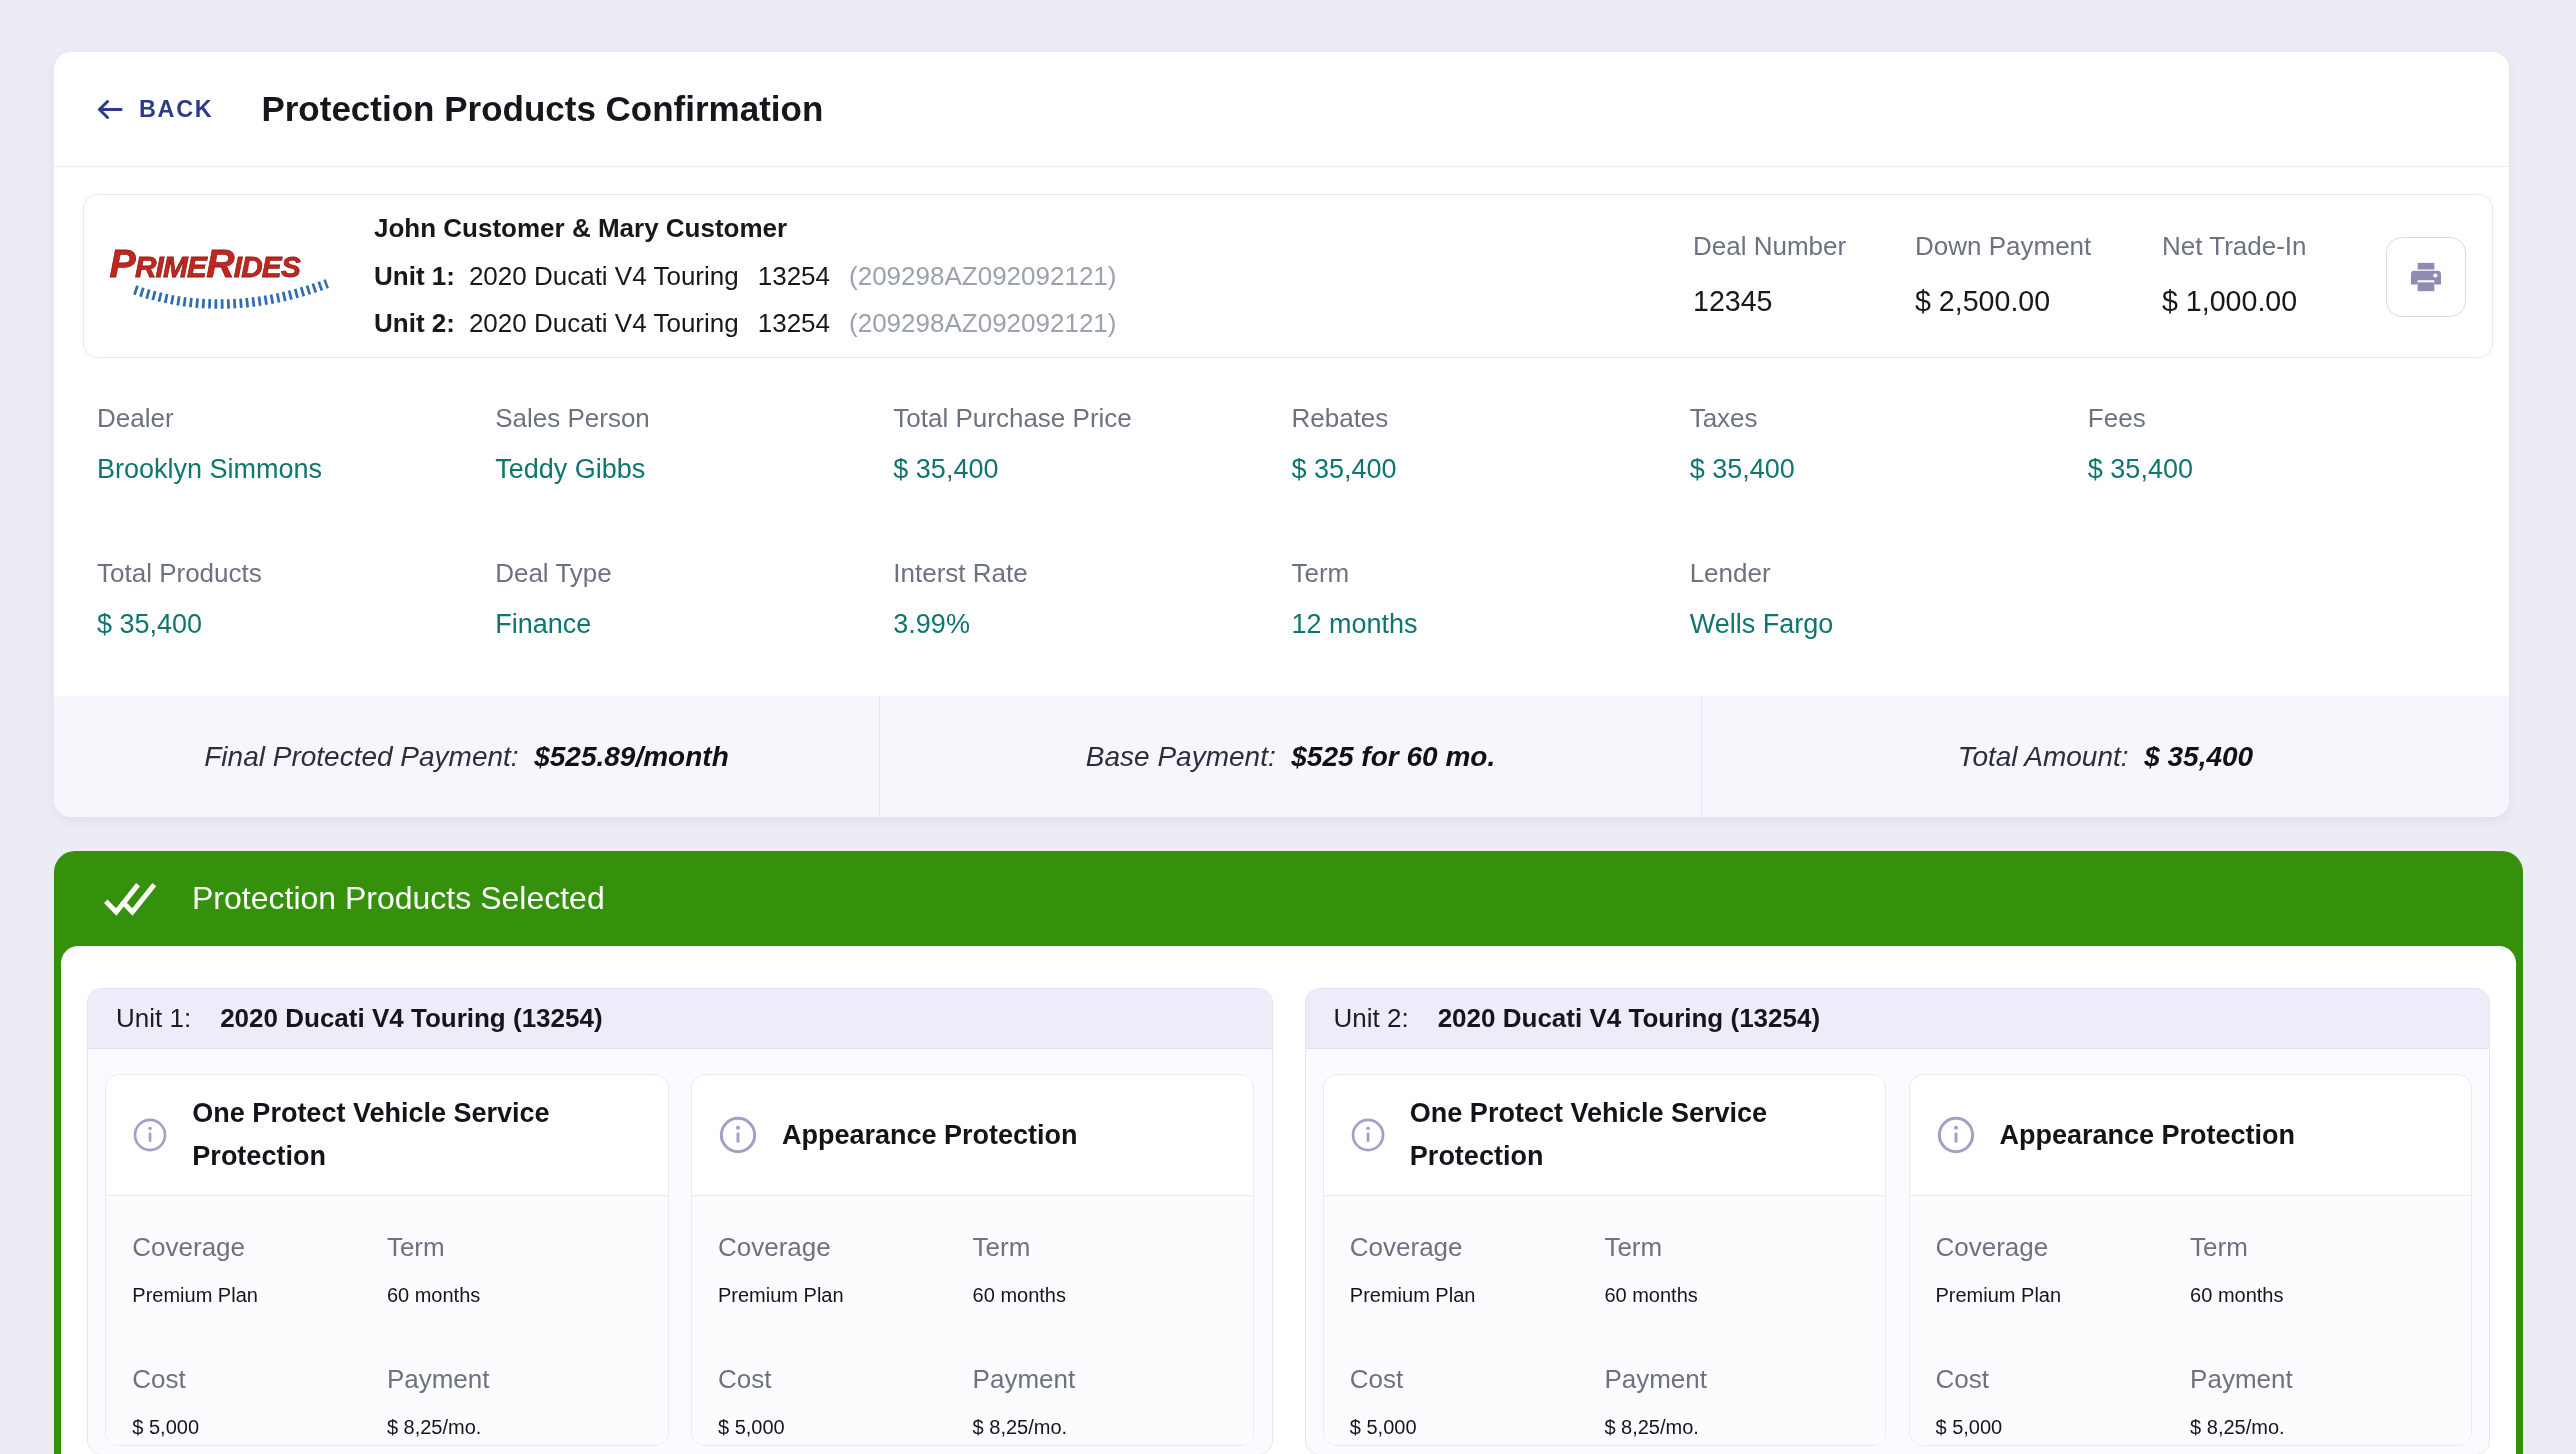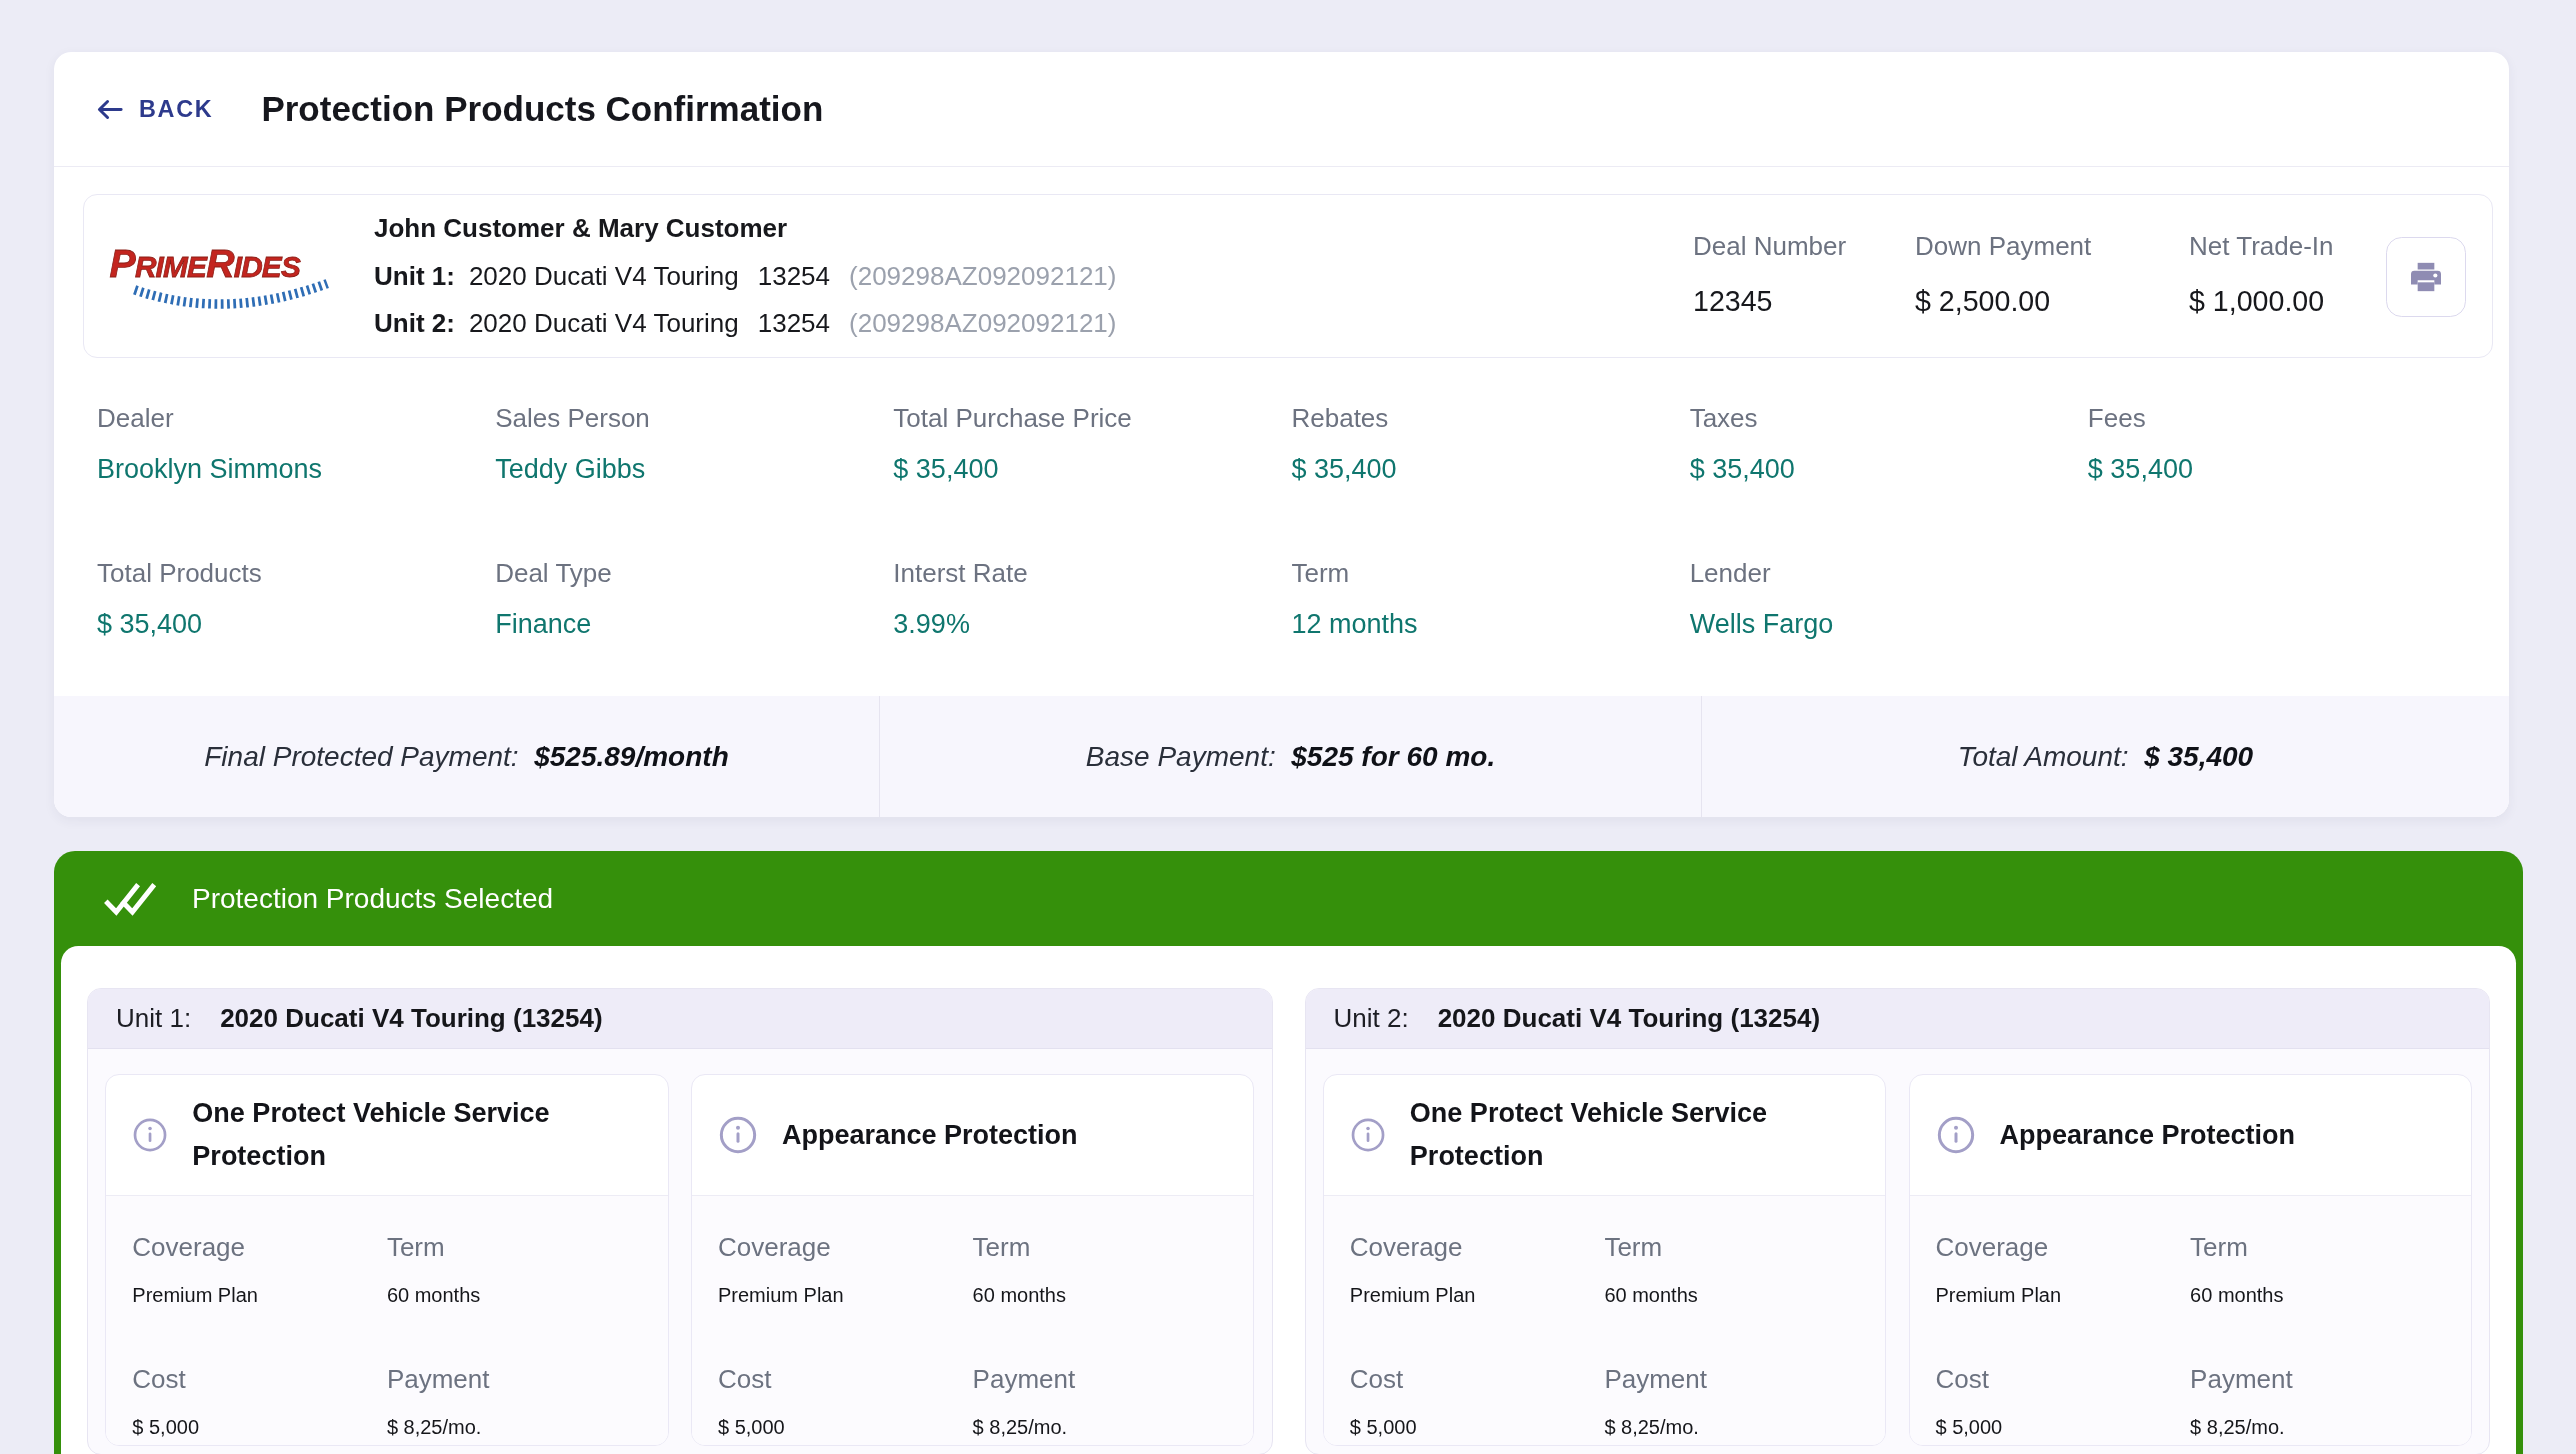--- a/index.html
+++ b/index.html
@@ -36,21 +36,21 @@
   .unit-line{font-size:26px;margin-bottom:15.6px;display:flex;align-items:baseline;}
   .unit-line:last-child{margin-bottom:0;}
   .unit-line .u-label{font-weight:bold;margin-right:14px;}
   .unit-line .u-vehicle{margin-right:19px;}
   .unit-line .u-stock{margin-right:19px;}
   .unit-line .u-vin{color:#9ba1ad;}
   .stats{position:absolute;left:1609px;top:36px;display:flex;}
   .stat{margin-right:0;}
   .stat:nth-child(1){width:222px;}
   .stat:nth-child(2){width:247px;}
-  .stat:nth-child(3){width:260px;margin-left:27px;}
+  .stat:nth-child(3){width:260px;}
   .stat .lbl{font-size:26px;color:#6c7280;}
   .stat .val{font-size:28.6px;color:#17181c;margin-top:22.5px;}
   .print-btn{
     position:absolute;left:2302px;top:42px;width:80px;height:80px;
     border:1.7px solid #dcd9ee;border-radius:15.6px;background:#fff;
     display:flex;align-items:center;justify-content:center;cursor:pointer;box-sizing:border-box;
   }
 
   
   .deal-grid{
@@ -74,21 +74,21 @@
   .sum-sec:nth-child(3){flex:1;}
   .sum-sec .s-lbl{color:#2a2f3a;margin-right:15.6px;}
   .sum-sec .s-val{color:#0f1117;font-weight:bold;}
 
   
   .protect{
     position:absolute;left:54px;top:851px;width:2469px;height:658px;
     background:#35900b;border-radius:21px 21px 0 0;
   }
   .banner{height:95px;display:flex;align-items:center;padding:0 48px;gap:33px;}
-  .banner-title{color:#ffffff;font-size:28px;font-weight:500;}
+  .banner-title{color:#ffffff;font-size:32px;font-weight:500;}
   .inner-panel{
     position:absolute;left:7px;top:95px;width:2455px;height:563px;
     background:#ffffff;border-radius:17.3px 17.3px 0 0;box-sizing:border-box;
     padding:42px 26px 0 26px;display:flex;gap:32px;
   }
   .unit-panel{
     flex:1;height:467px;border:1.7px solid #e7e5f2;border-radius:14px;
     background:#fbfafe;overflow:hidden;box-sizing:border-box;
   }
   .unit-head{

